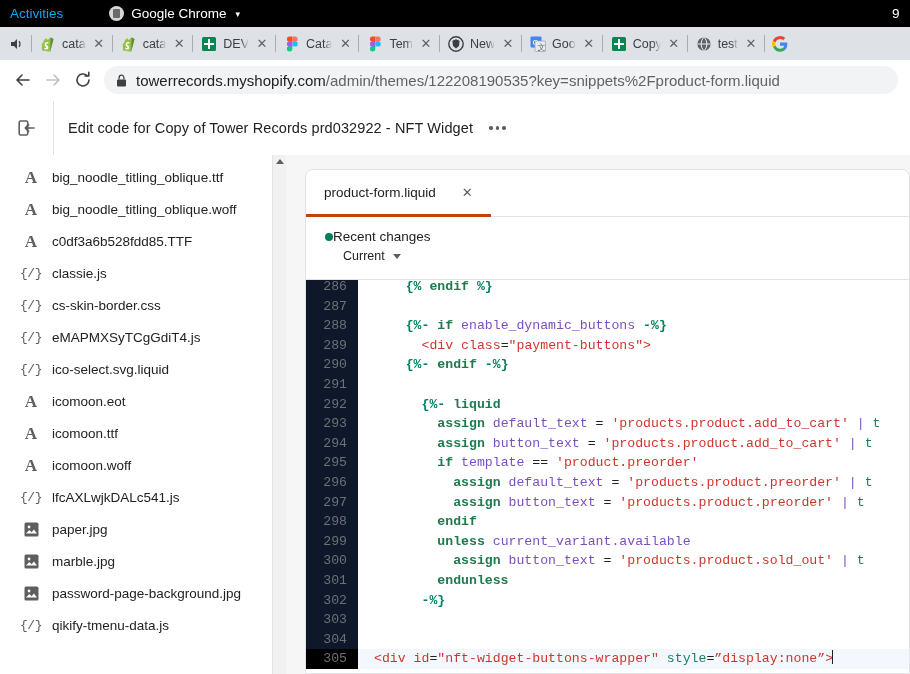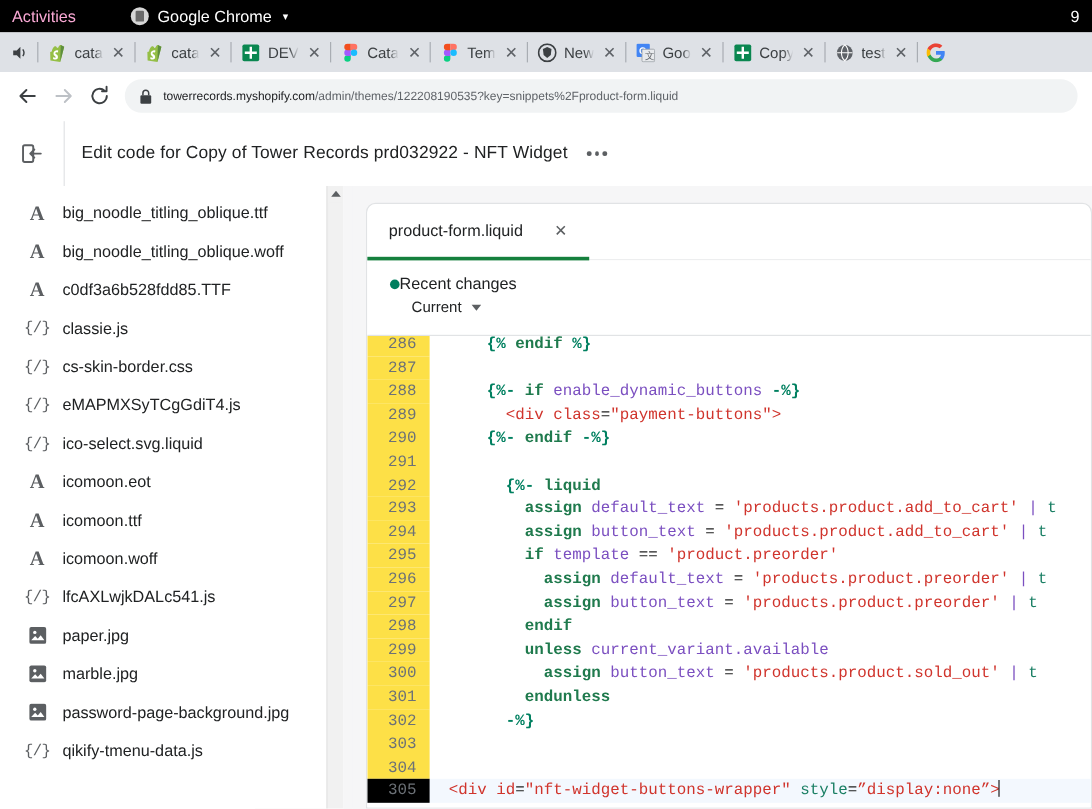--- a/index.html
+++ b/index.html
@@ -14,21 +14,21 @@
 
   
   .gnome-bar {
     position: absolute; top: 0; left: 0;
     width: 910px; height: 27px;
     background: #000000;
     color: #ffffff;
     display: flex; align-items: center;
     font-size: 13.5px;
   }
-  .gnome-activities { padding: 0 14px 0 10px; color: #f9a8d4; }
+  .gnome-activities { padding: 0 14px 0 10px; color: #0ea5e9; }
   .gnome-app {
     display: flex; align-items: center; gap: 7px;
     margin-left: 32px; color: #ffffff; font-weight: normal; font-size: 13.5px;
   }
   .chrome-dot {
     width: 15px; height: 15px; border-radius: 50%;
     background: #d6d6d6; position: relative; display: inline-block;
     flex: 0 0 auto;
   }
   .chrome-dot::after {
@@ -99,21 +99,21 @@
     width: 30px; height: 30px; flex: 0 0 auto;
     display: flex; align-items: center; justify-content: center;
     color: #5f6368;
   }
   .nav-btn.disabled { color: #bdc1c6; }
   .omnibox {
     flex: 1 1 auto; height: 28px; margin-left: 6px; margin-right: 4px;
     background: #f1f3f4; border-radius: 14px;
     display: flex; align-items: center;
     padding: 0 12px; gap: 9px;
-    font-size: 10px; overflow: hidden;
+    font-size: 15px; overflow: hidden;
   }
   .lock-icon { flex: 0 0 auto; display: block; }
   .url-text { white-space: nowrap; overflow: hidden; }
   .url-host { color: #202124; }
   .url-path { color: #5f6368; }
 
   
   .page-header {
     position: absolute; top: 101px; left: 0;
     width: 910px; height: 54px;
@@ -215,21 +215,21 @@
   .tabrow {
     height: 47px; display: flex; align-items: stretch;
     border-bottom: 1px solid #e1e3e5;
     background: #ffffff;
     border-radius: 8px 8px 0 0;
   }
   .ed-tab {
     display: flex; align-items: center; gap: 26px;
     padding: 0 18px 0 18px;
     font-size: 13.5px; color: #202223;
-    border-bottom: 3px solid #15803d;
+    border-bottom: 3px solid #c2410c;
     margin-bottom: -1px;
   }
   .ed-tab-close { font-size: 13px; color: #5c5f62; }
 
   .recent {
     height: 63px;
     padding: 12px 0 0 19px;
     background: #ffffff;
     border-bottom: 1px solid #e1e3e5;
   }
@@ -266,21 +266,21 @@
   .code-scroll { position: absolute; top: -3px; left: 0; width: 100%; }
   .cline {
     display: flex; align-items: flex-start;
     height: 19.6px;
     white-space: pre;
   }
   .cline.active { background: #f3f8fe; }
   .gut {
     width: 52px; flex: 0 0 auto;
     text-align: right; padding-right: 11px;
-    color: #6c7177; background: #fde047;
+    color: #6c7177; background: #0f172a;
     height: 19.6px;
   }
   .cline.active .gut { background: #000000; }
   .ctext {
     padding-left: 16px; flex: 1 1 auto; overflow: hidden;
     color: #212121;
   }
   .cursor {
     display: inline-block; width: 1px; height: 14px;
     background: #212121; vertical-align: -2px;

